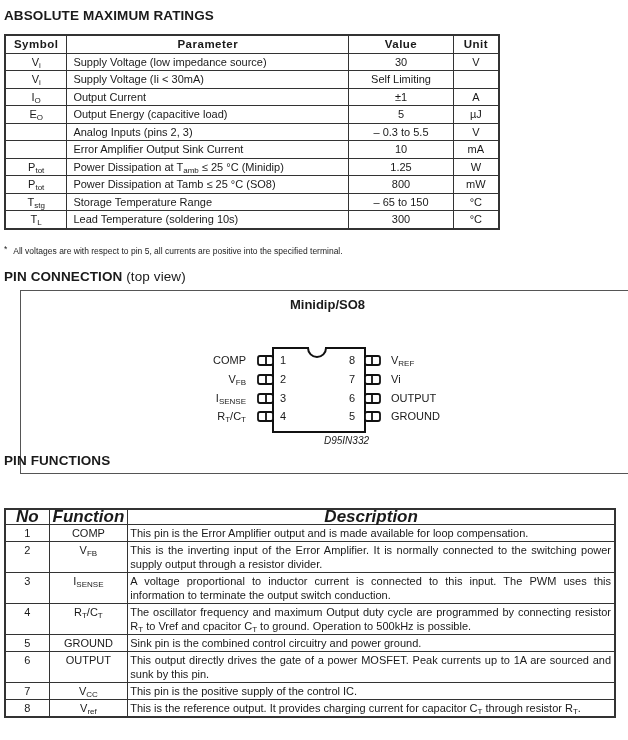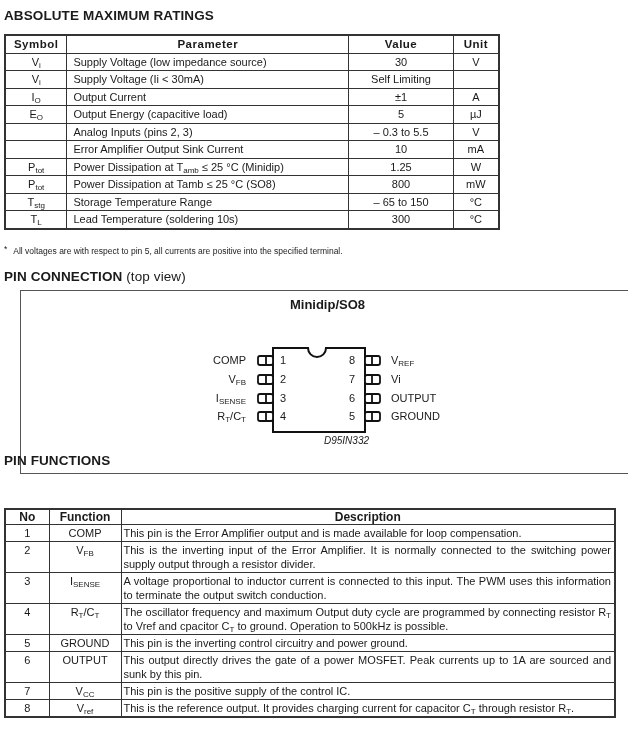--- a/index.html
+++ b/index.html
@@ -11,21 +11,21 @@
   th { font-weight:bold; font-size:11.5px; letter-spacing:0.5px; }
   .amr { left:4px; top:34px; width:496px; border:2px solid #333; }
   .amr th, .amr td { height:16.5px; line-height:16px; }
   .amr td.c { text-align:center; }
   .amr td.p { padding-left:6px; }
   sub { font-size:8px; vertical-align:-2px; line-height:0; }
   .note { position:absolute; left:4px; top:244px; font-size:8.5px; color:#222; }
   .pinbox { position:absolute; left:20px; top:290px; width:613px; height:182px; border:1.5px solid #555; }
   .pkg-title { position:absolute; left:0; right:0; top:6px; text-align:center; font-weight:bold; font-size:13px; }
   .pf { left:4px; top:508px; width:612px; border:2px solid #333; }
-  .pf th { height:14px; line-height:14px; font-size:12px; letter-spacing:0; }
+  .pf th { height:14px; line-height:14px; font-size:17px; letter-spacing:0;font-style:italic; }
   .pf td { font-size:11px; line-height:14px; vertical-align:top; padding-top:1px; padding-bottom:1px; white-space:normal; }
   .pf td.c { text-align:center; white-space:nowrap; }
   .pf td.d { text-align:justify; text-align-last:left; padding-left:2px;margin-left:40px; }
   .pinlbl { position:absolute; font-size:11px; }
   .pinnum { position:absolute; font-size:11px; }
 </style>
 </head>
 <body>
 
 <div class="sec-title" style="top:8px;">ABSOLUTE MAXIMUM RATINGS</div>
@@ -197,21 +197,21 @@
     <td class="d">A voltage proportional to inductor current is connected to this input. The PWM uses this information to terminate the output switch conduction.</td>
   </tr>
   <tr>
     <td class="c">4</td>
     <td class="c"><span>R</span><sub>T</sub><span>/C</span><sub>T</sub></td>
     <td class="d"><span>The oscillator frequency and maximum Output duty cycle are programmed by connecting resistor R</span><sub>T</sub><span> to Vref and cpacitor C</span><sub>T</sub><span> to ground. Operation to 500kHz is possible.</span></td>
   </tr>
   <tr>
     <td class="c">5</td>
     <td class="c">GROUND</td>
-    <td class="d">This pin is the inverting control circuitry and power ground.</td>
+    <td class="d">Sink pin is the combined control circuitry and power ground.</td>
   </tr>
   <tr>
     <td class="c">6</td>
     <td class="c">OUTPUT</td>
     <td class="d">This output directly drives the gate of a power MOSFET. Peak currents up to 1A are sourced and sunk by this pin.</td>
   </tr>
   <tr>
     <td class="c">7</td>
     <td class="c"><span>V</span><sub>CC</sub></td>
     <td class="d">This pin is the positive supply of the control IC.</td>

